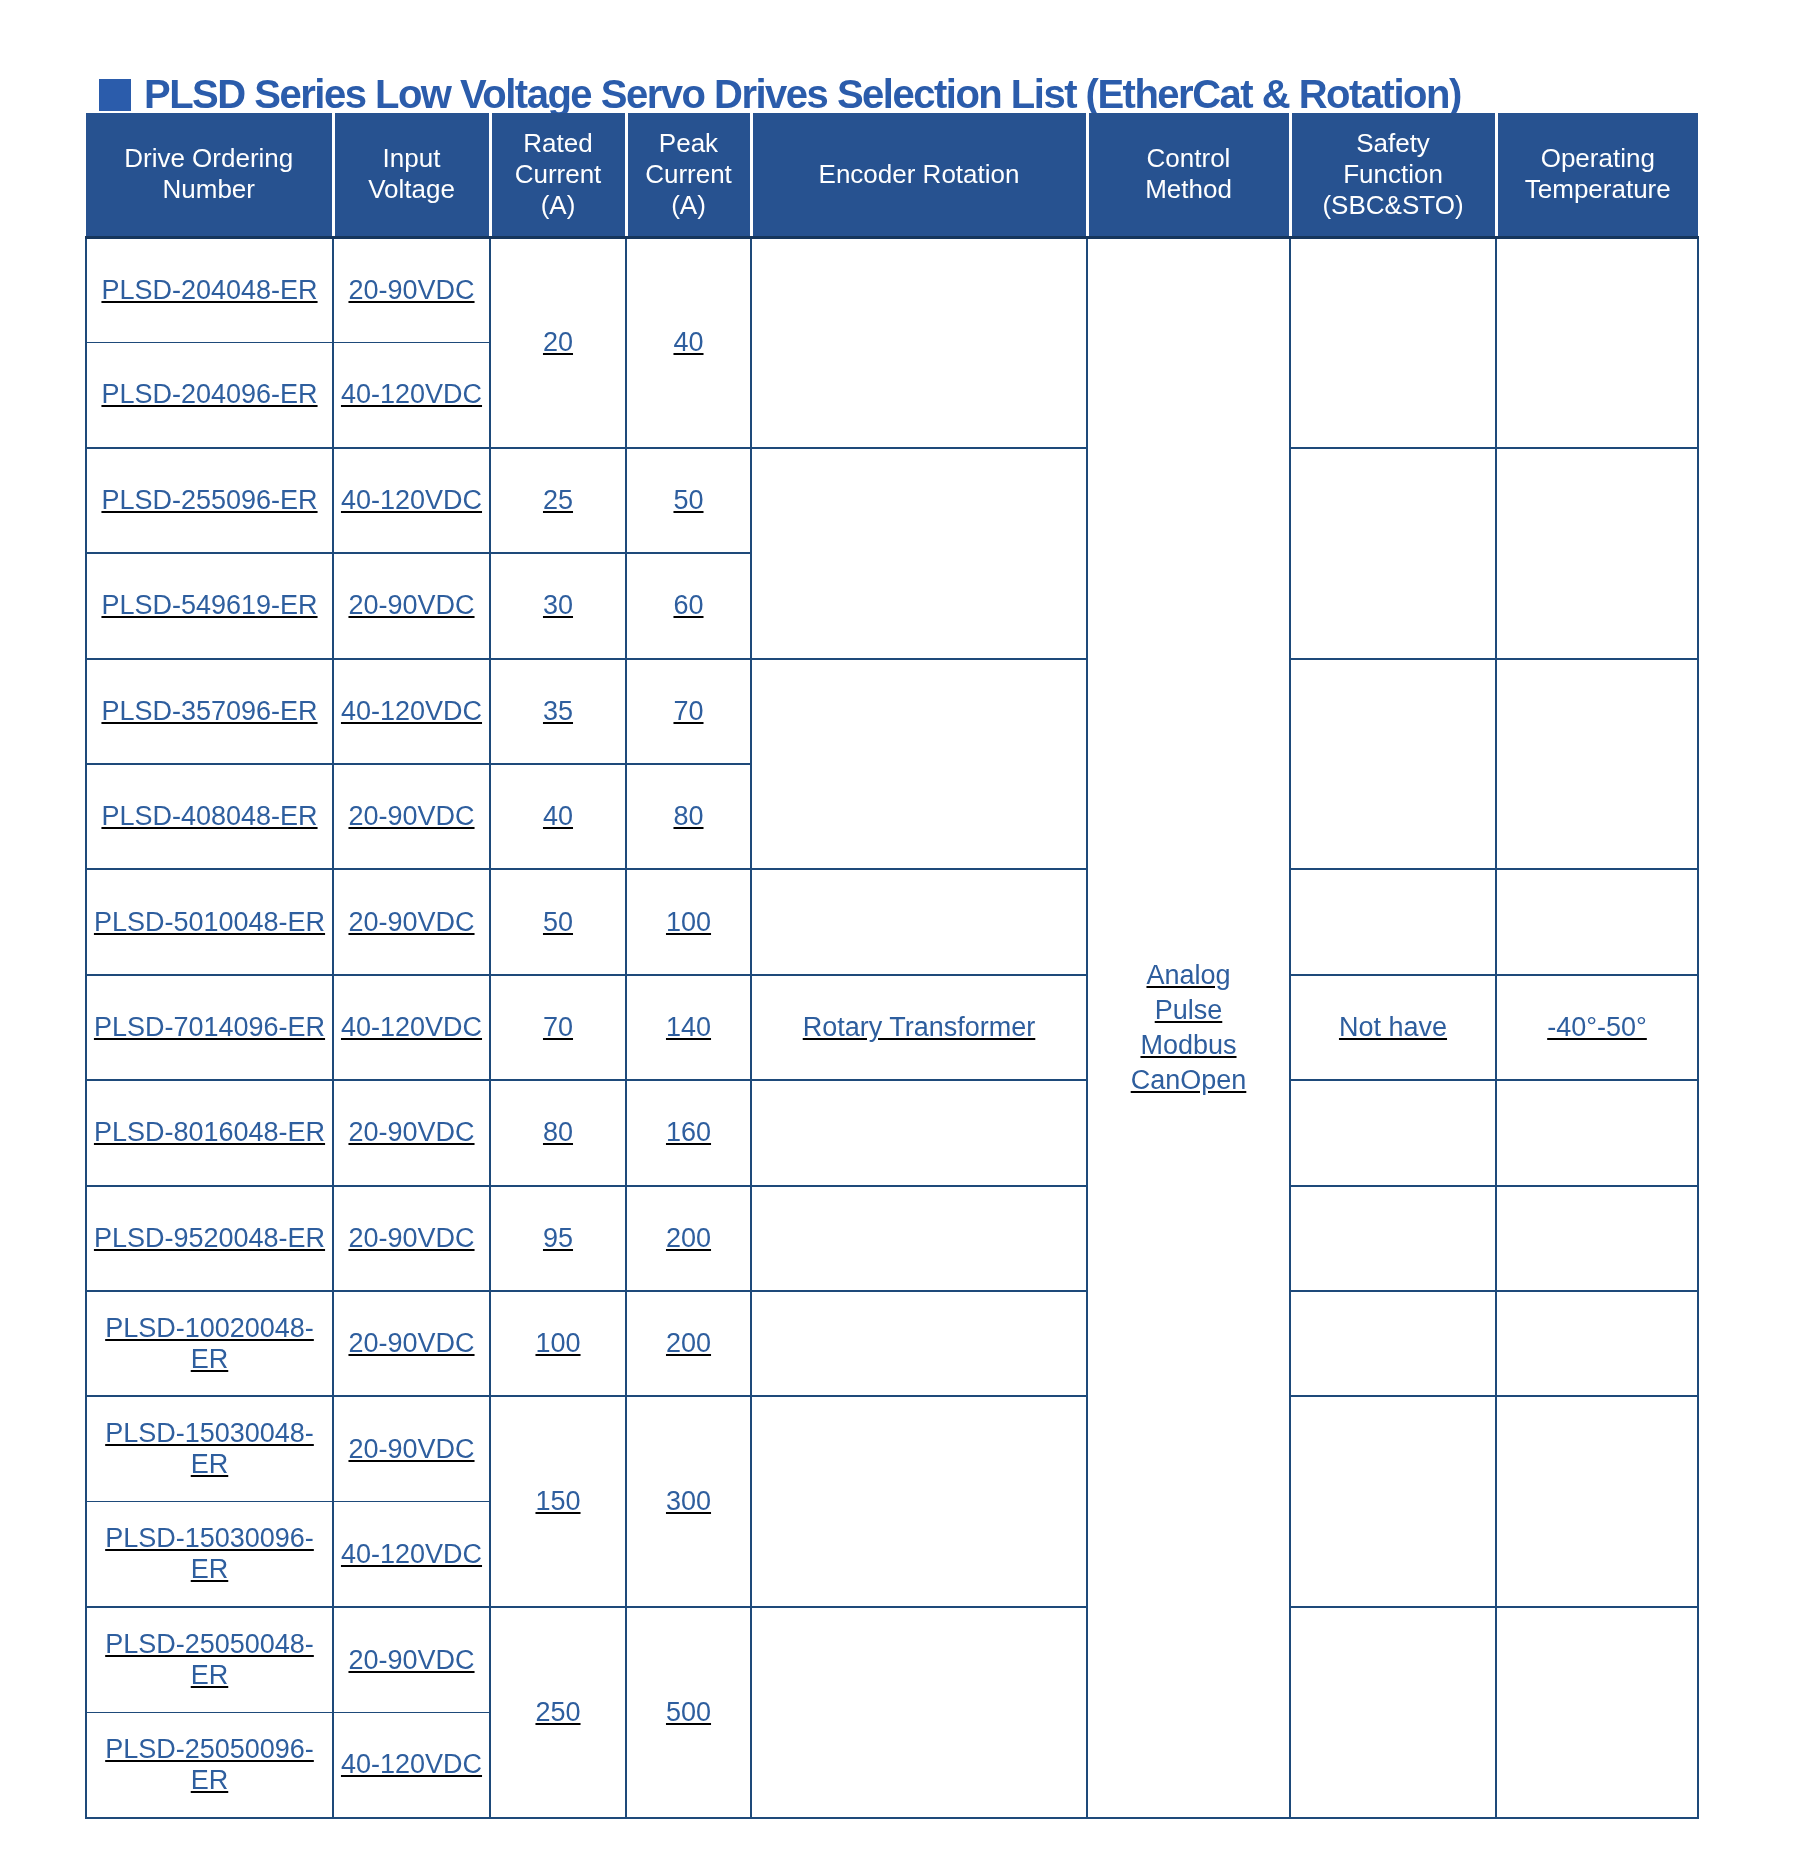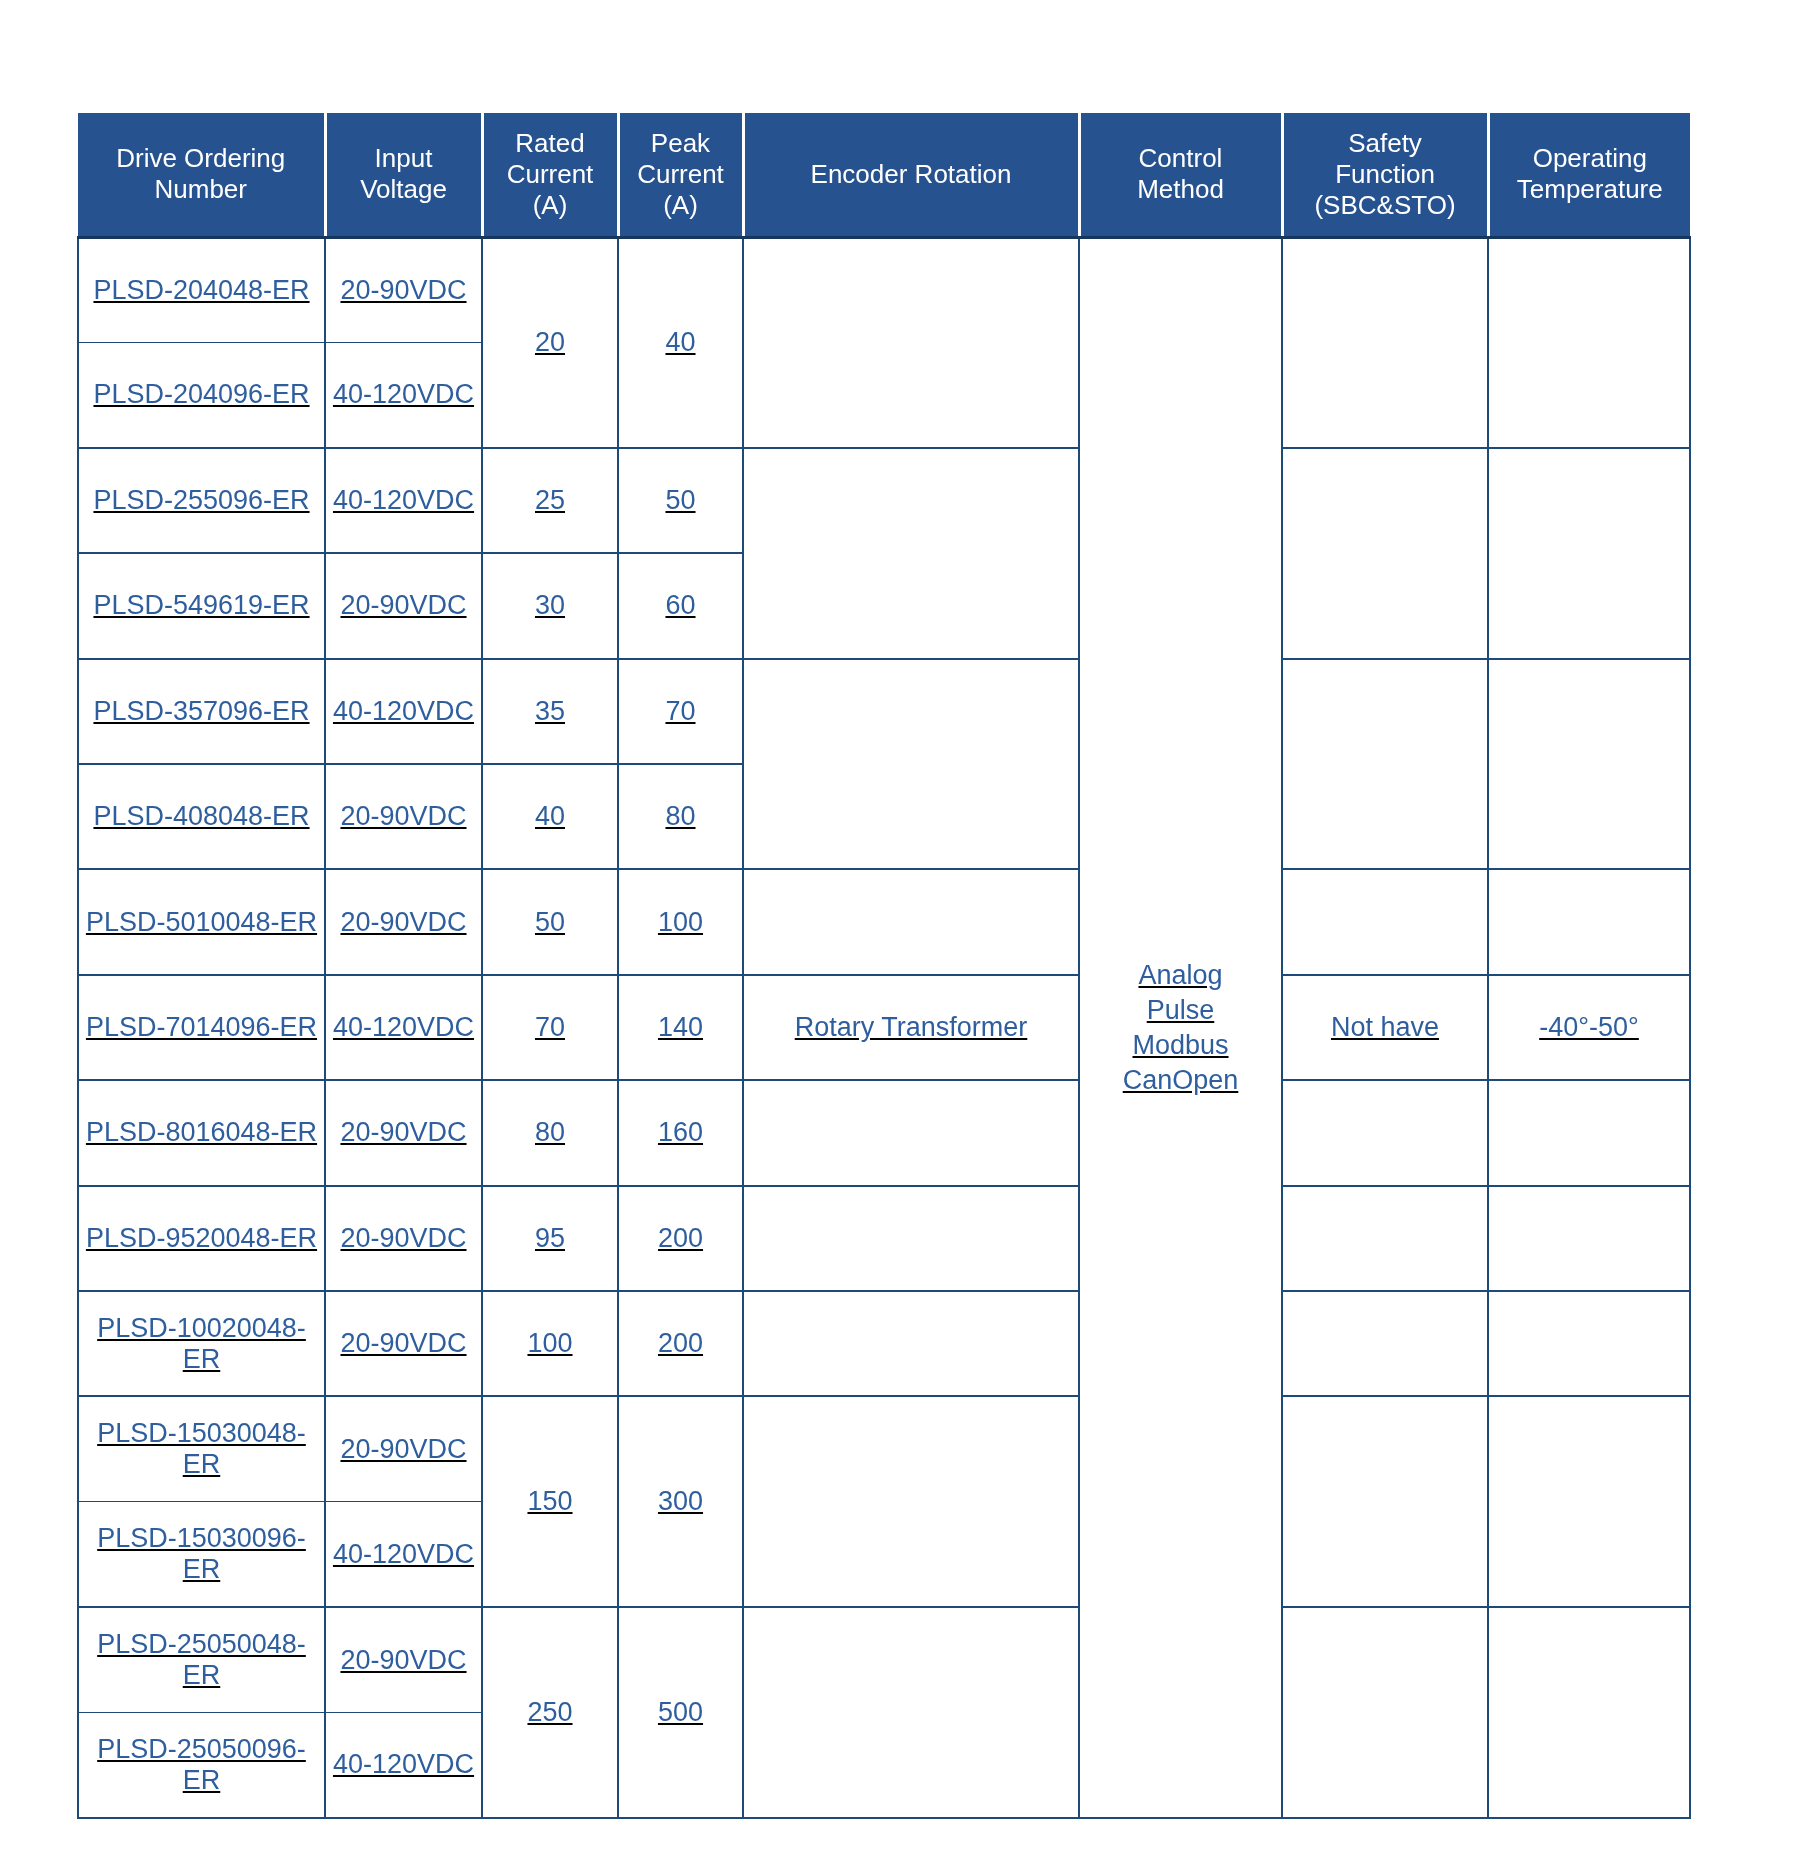--- a/index.html
+++ b/index.html
@@ -24,21 +24,21 @@
   .bullet{
     width:32px;height:32px;flex:0 0 32px;
     background:var(--title-text);
   }
   .page-title{
     margin:0;font-size:40px;font-weight:bold;letter-spacing:-1.5px;
     color:var(--title-text);white-space:nowrap;
   }
 
   table.sel{
-    position:absolute;left:77px;top:113px;
+    position:absolute;left:85px;top:113px;
     width:1612px;border-collapse:collapse;table-layout:fixed;
   }
   thead tr{height:124px;}
   tbody tr{height:105.4px;text-decoration:underline;}
 
   th{
     background:var(--header-bg);color:var(--header-text);
     font-size:26px;font-weight:normal;line-height:31px;
     text-align:center;vertical-align:middle;white-space:pre-line;
     padding:0 2px;border:0;
@@ -55,20 +55,24 @@
   }
   td.control{line-height:35px;}
   td.tb{border-bottom-width:1px;}
   td.tt{border-top-width:1px;}
 </style>
 </head>
 <body>
 
 <div class="page">
 
+  <div class="title-row">
+    <span class="bullet"></span>
+    <h1 class="page-title">PLSD Series Low Voltage Servo Drives Selection List (EtherCat &amp; Rotation)</h1>
+  </div>
 
   <table class="sel">
     <colgroup>
       <col style="width:247px">
         <col style="width:157px">
         <col style="width:136px">
         <col style="width:125px">
       <col style="width:336px">
         <col style="width:203px">
         <col style="width:206px">

